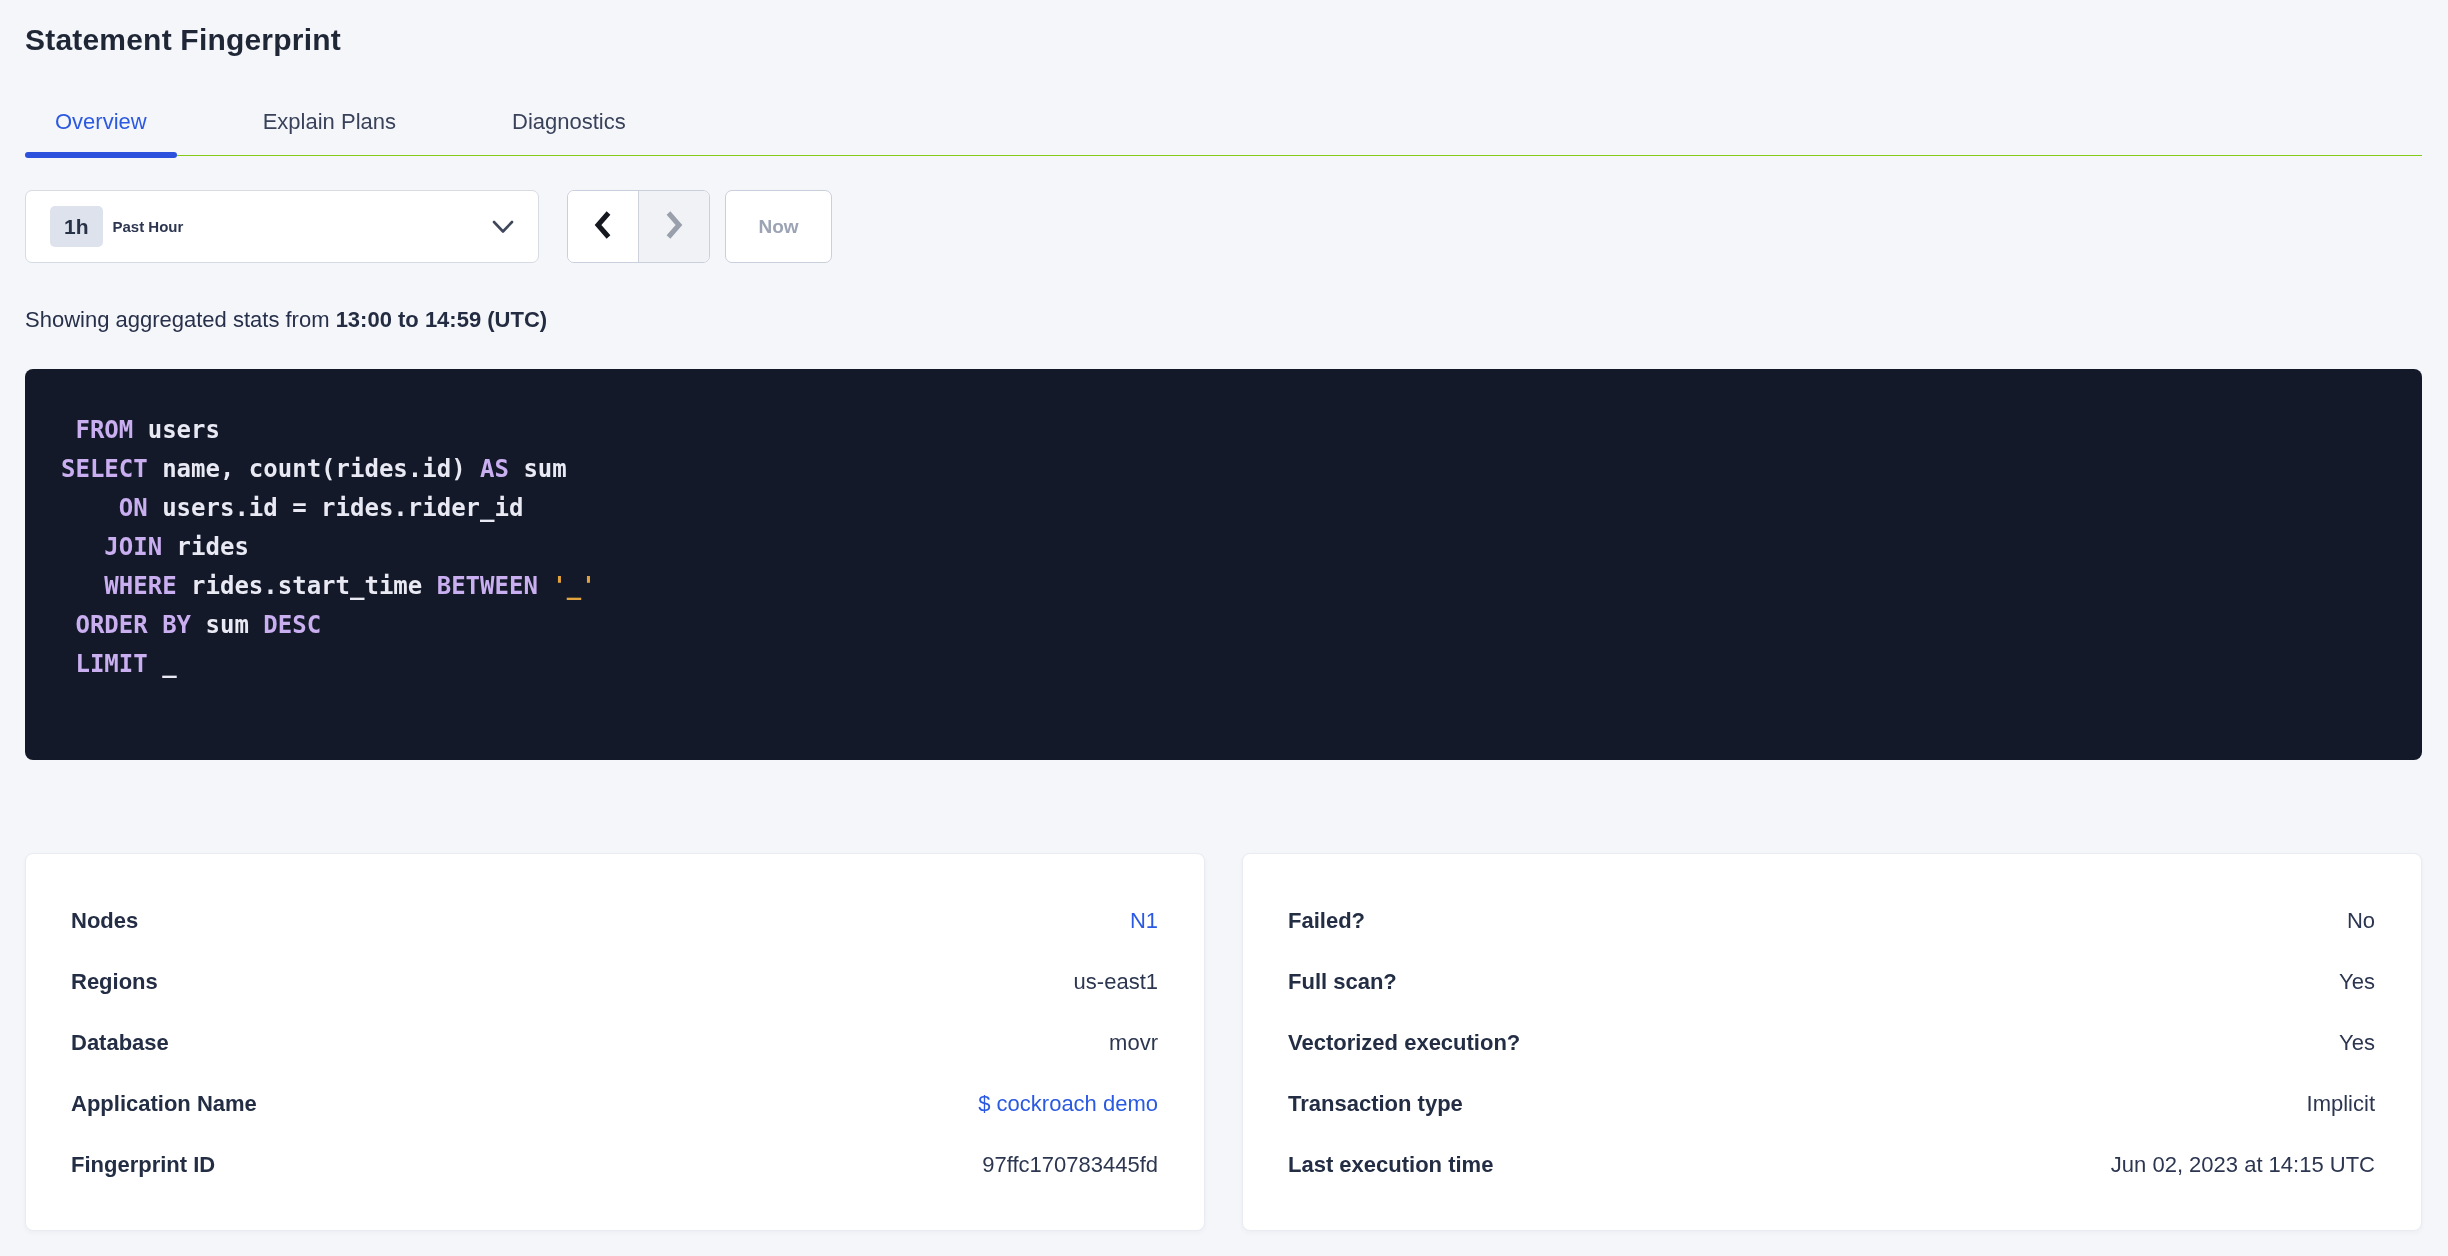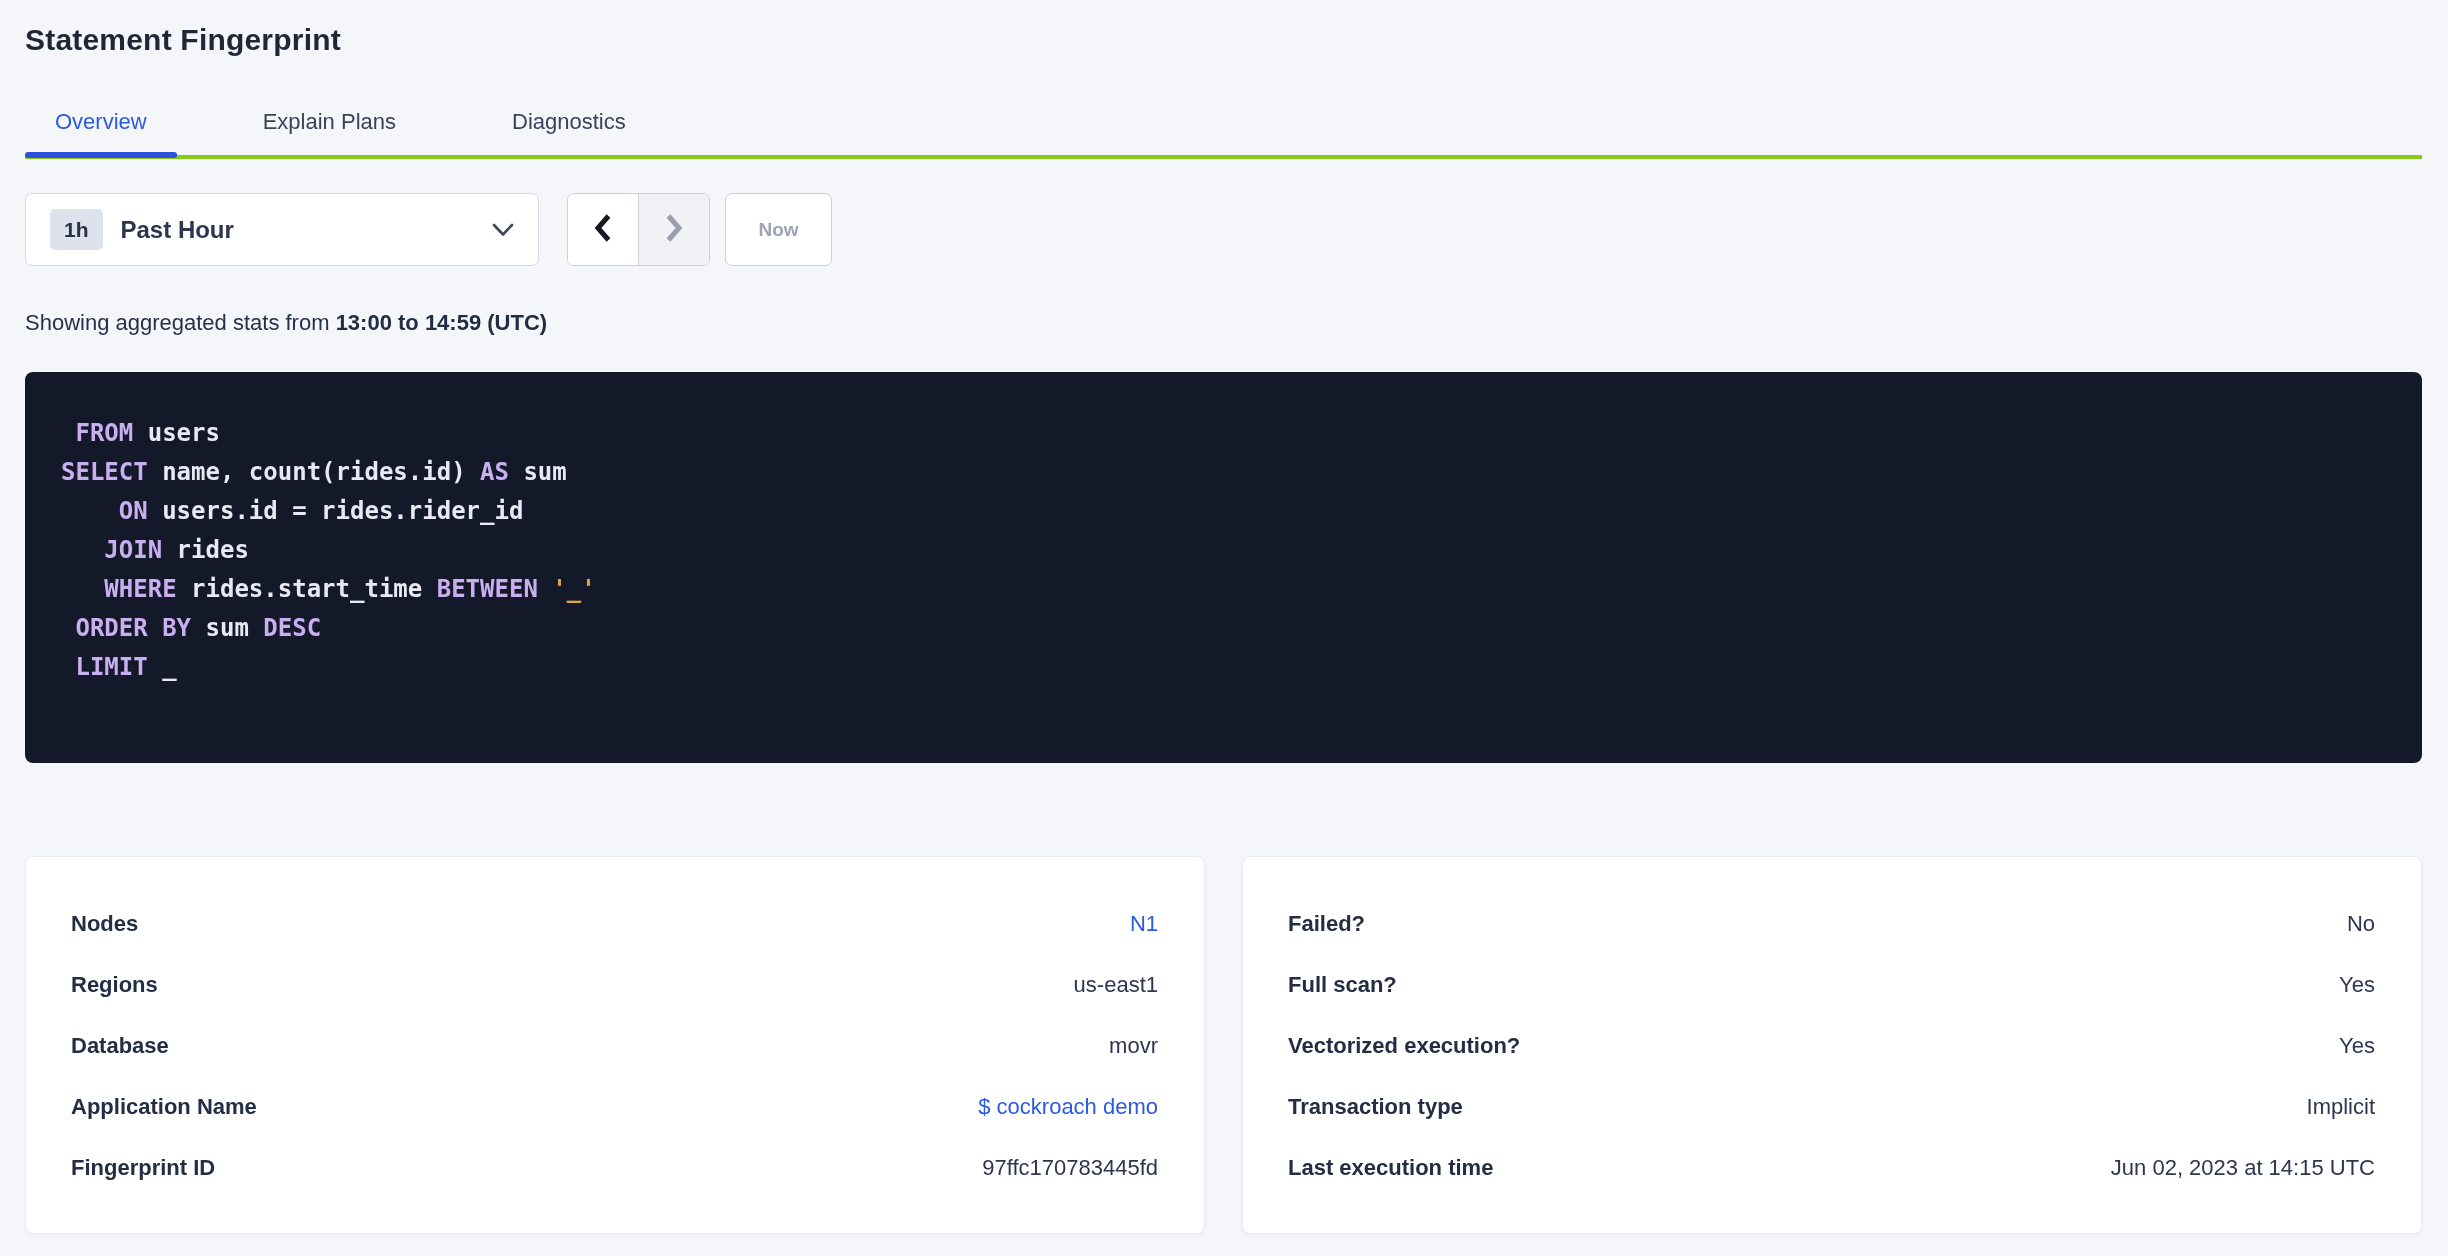--- a/index.html
+++ b/index.html
@@ -13,21 +13,21 @@
   }
   .page { padding: 22px 26px 0 25px; width: 2448px; height: 1256px; }
 
   
   .page-title {
     margin: 0; font-size: 30px; font-weight: 700; color: #1f2736;
     letter-spacing: 0.2px; line-height: 36px;
   }
 
   
-  .tabs { display: flex; margin-top: 36px; border-bottom: 4px solid #84cc16; }
+  .tabs { display: flex; margin-top: 36px; border-bottom: 1px solid #84cc16; }
   .tab {
     position: relative; padding: 14px 30px 20px; margin-right: 56px;
     font-size: 22px; color: #39425a; cursor: pointer; line-height: 27px;
   }
   .tab.active { color: #2b59e0; }
   .tab.active::after {
     content: ""; position: absolute; left: 0; right: 0; bottom: -3px;
     height: 6px; background: #2b51dd; border-radius: 3px;
   }
 
@@ -35,21 +35,21 @@
   .controls { display: flex; margin-top: 34px; height: 73px; align-items: stretch; }
   .time-picker {
     width: 514px; background: #ffffff; border: 1px solid #d5dae3;
     border-radius: 7px; display: flex; align-items: center; padding: 0 24px;
     cursor: pointer;
   }
   .tp-badge {
     background: #dde2ec; color: #273247; font-weight: 700; font-size: 21px;
     padding: 10px 14px; border-radius: 5px; line-height: 21px;
   }
-  .tp-label { margin-left: 18px; font-size: 24px; font-weight: 600; color: #2c3650; flex: 1; }
+  .tp-label { margin-left: 10px; font-size: 15px; font-weight: 600; color: #2c3650; flex: 1; }
   .tp-caret { display: flex; align-items: center; }
 
   .range-group {
     margin-left: 28px; display: flex; width: 143px;
     border: 1px solid #c9cfdb; border-radius: 7px; overflow: hidden; background: #fff;
   }
   .range-btn {
     flex: 1; display: flex; align-items: center; justify-content: center;
     border: none; background: #ffffff; padding: 0; cursor: pointer;
   }

